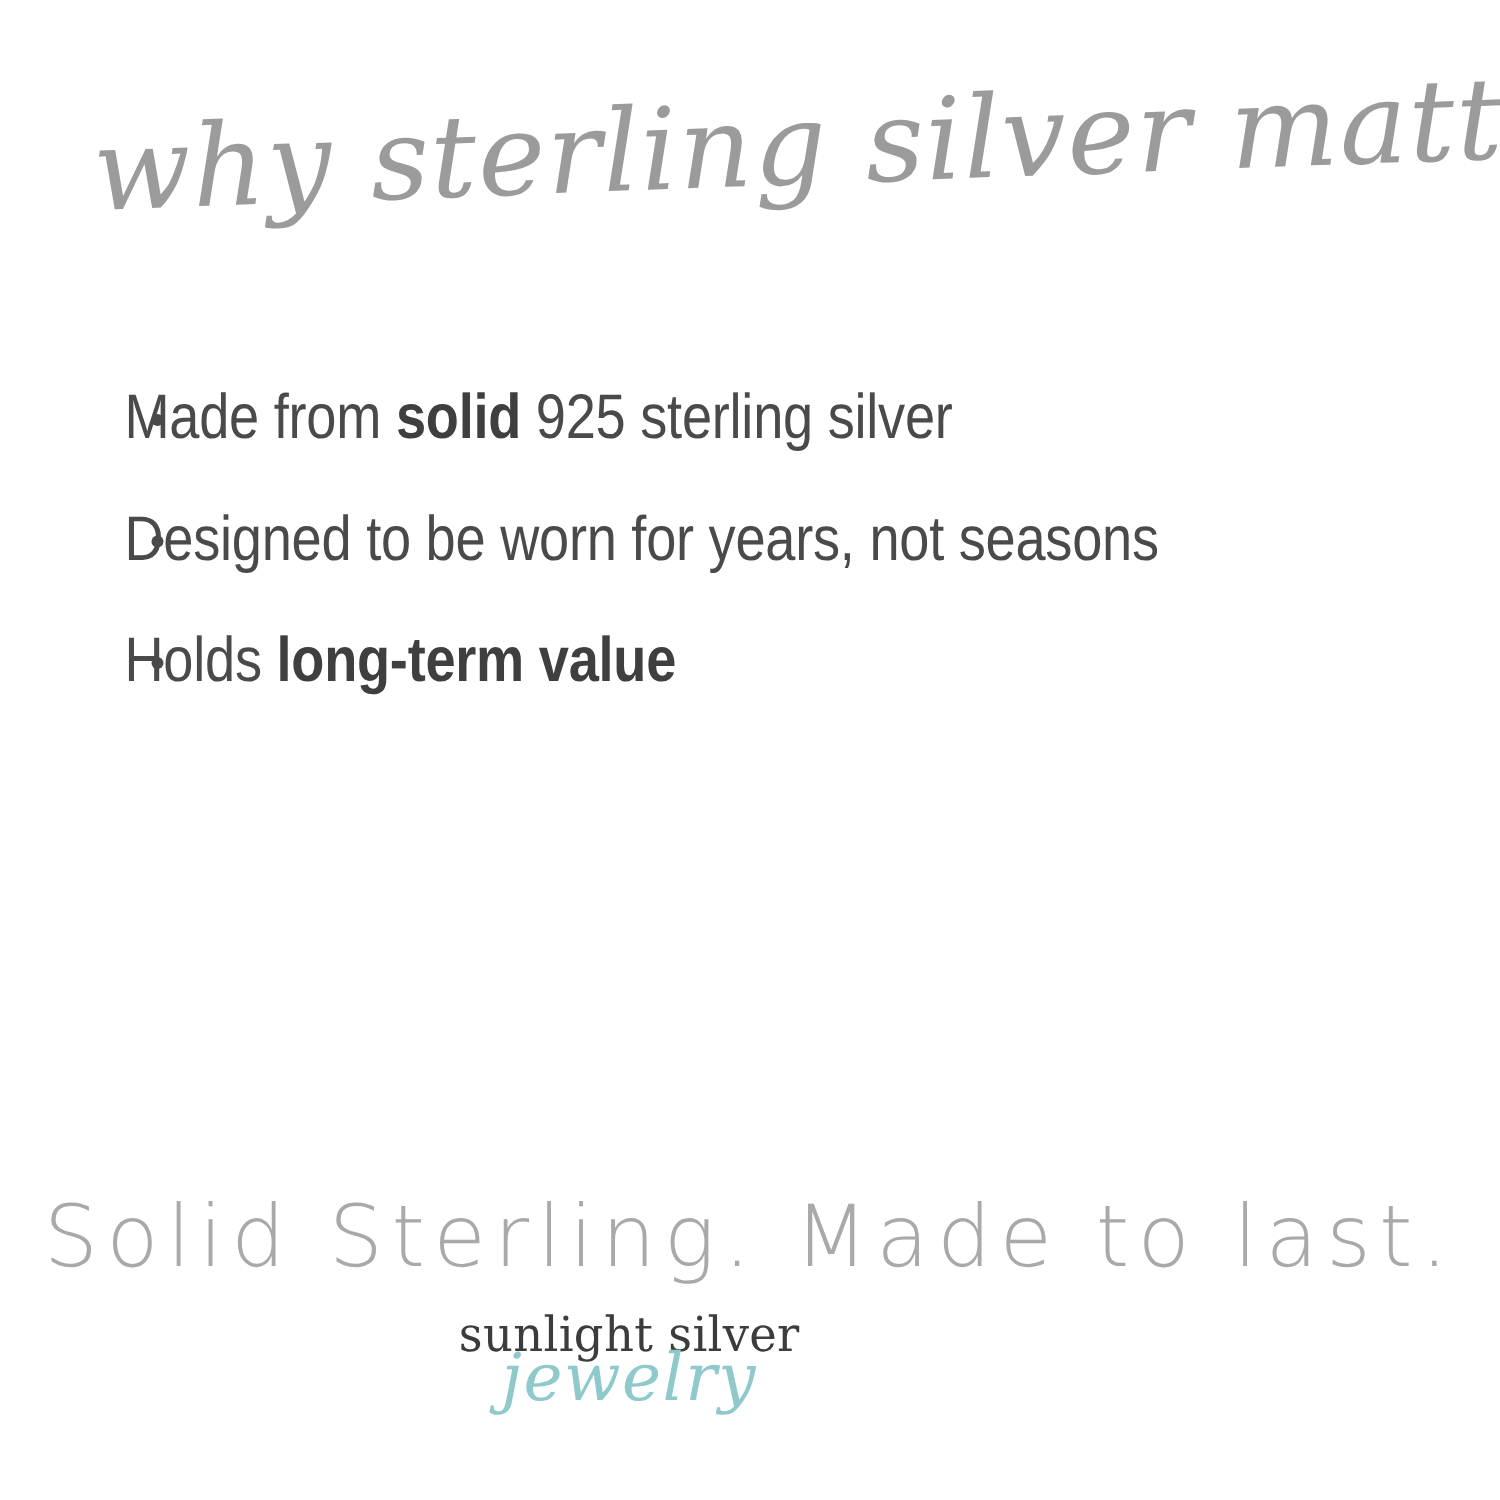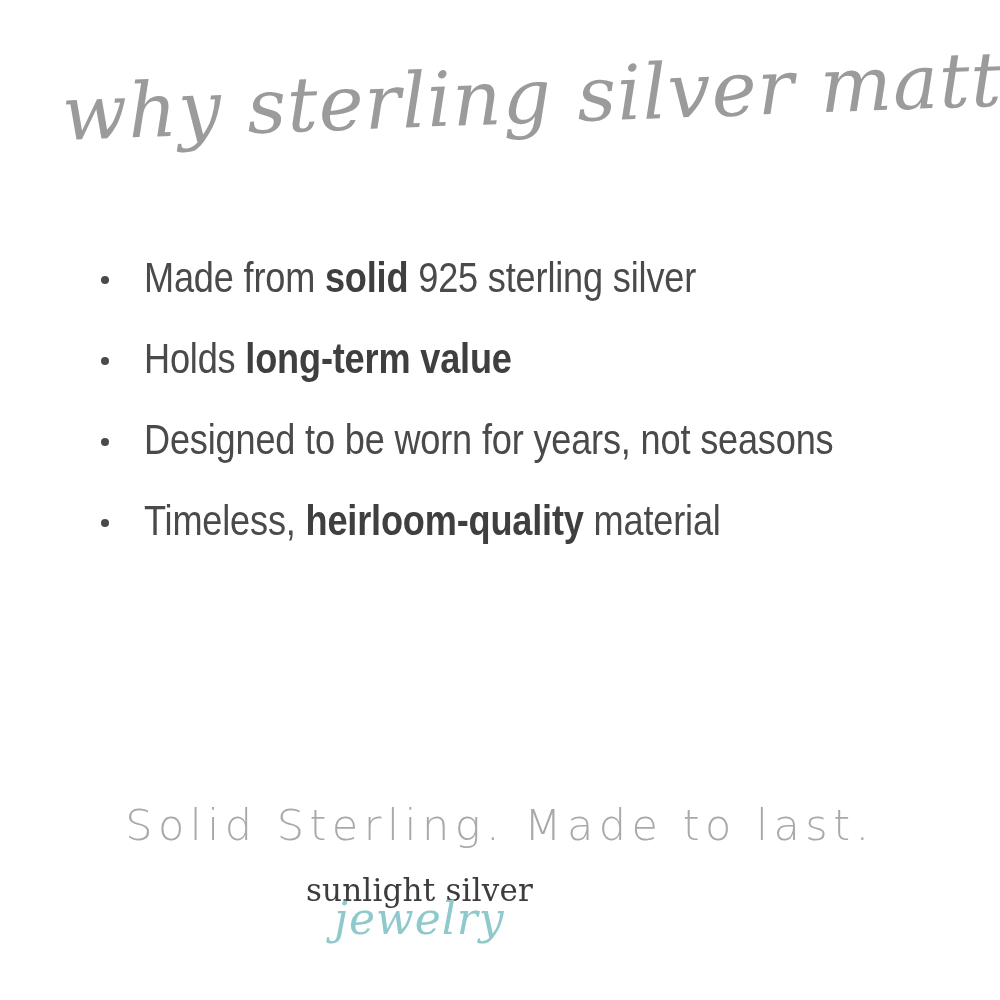--- a/index.html
+++ b/index.html
@@ -51,21 +51,21 @@
     position: absolute;
     left: 0;
     top: 252px;
     width: 1000px;
   }
   .bullet-row {
     position: relative;
     display: flex;
     align-items: flex-start;
     height: 81px;
-    padding-left: 112px;
+    padding-left: 51px;
   }
   .bullet-dot {
     position: absolute;
     left: 101px;
     top: 24px;
     width: 8px;
     height: 8px;
     border-radius: 50%;
     background: #4a4a4a;
   }
@@ -87,21 +87,21 @@
 
   
   .tagline {
     position: absolute;
     left: 0;
     top: 796px;
     width: 1000px;
     text-align: center;
     font-family: "DejaVu Sans", sans-serif;
     font-weight: 300;
-    font-size: 43px;
+    font-size: 57px;
     line-height: 58px;
     letter-spacing: 5.5px;
     color: #a9a9a9;
     white-space: nowrap;
   }
 
   
   .logo {
     position: absolute;
     left: 0;
@@ -159,32 +159,28 @@
 
     <div class="bullet-row">
       <span class="bullet-dot" style="background: rgb(74, 74, 74);"></span>
       <span class="bullet-text"><span>Made from </span><b>solid</b><span> 925 sterling silver</span></span>
     </div>
 
 
 
     <div class="bullet-row">
       <span class="bullet-dot" style="background: rgb(74, 74, 74);"></span>
-      <span class="bullet-text"><span>Holds </span><b>long-term value</b></span>
-    </div>
-
-    <div class="bullet-row">
-      <span class="bullet-dot" style="background: rgb(74, 74, 74);"></span>
       <span class="bullet-text"><span>Designed to be worn for years, not seasons</span></span>
     </div>
 
     <div class="bullet-row">
       <span class="bullet-dot" style="background: rgb(74, 74, 74);"></span>
-      <span class="bullet-text"><span>Timeless, </span><b>heirloom-quality</b><span> material</span></span>
+      <span class="bullet-text"><span>Holds </span><b>long-term value</b></span>
     </div>
+
 
   </div>
 
   <div class="tagline">Solid Sterling. Made to last.</div>
 
   <div class="logo">
     <div class="logo-inner">
       <div class="logo-primary">sunlight silver</div>
       <div class="logo-script">jewelry</div>
     </div>

